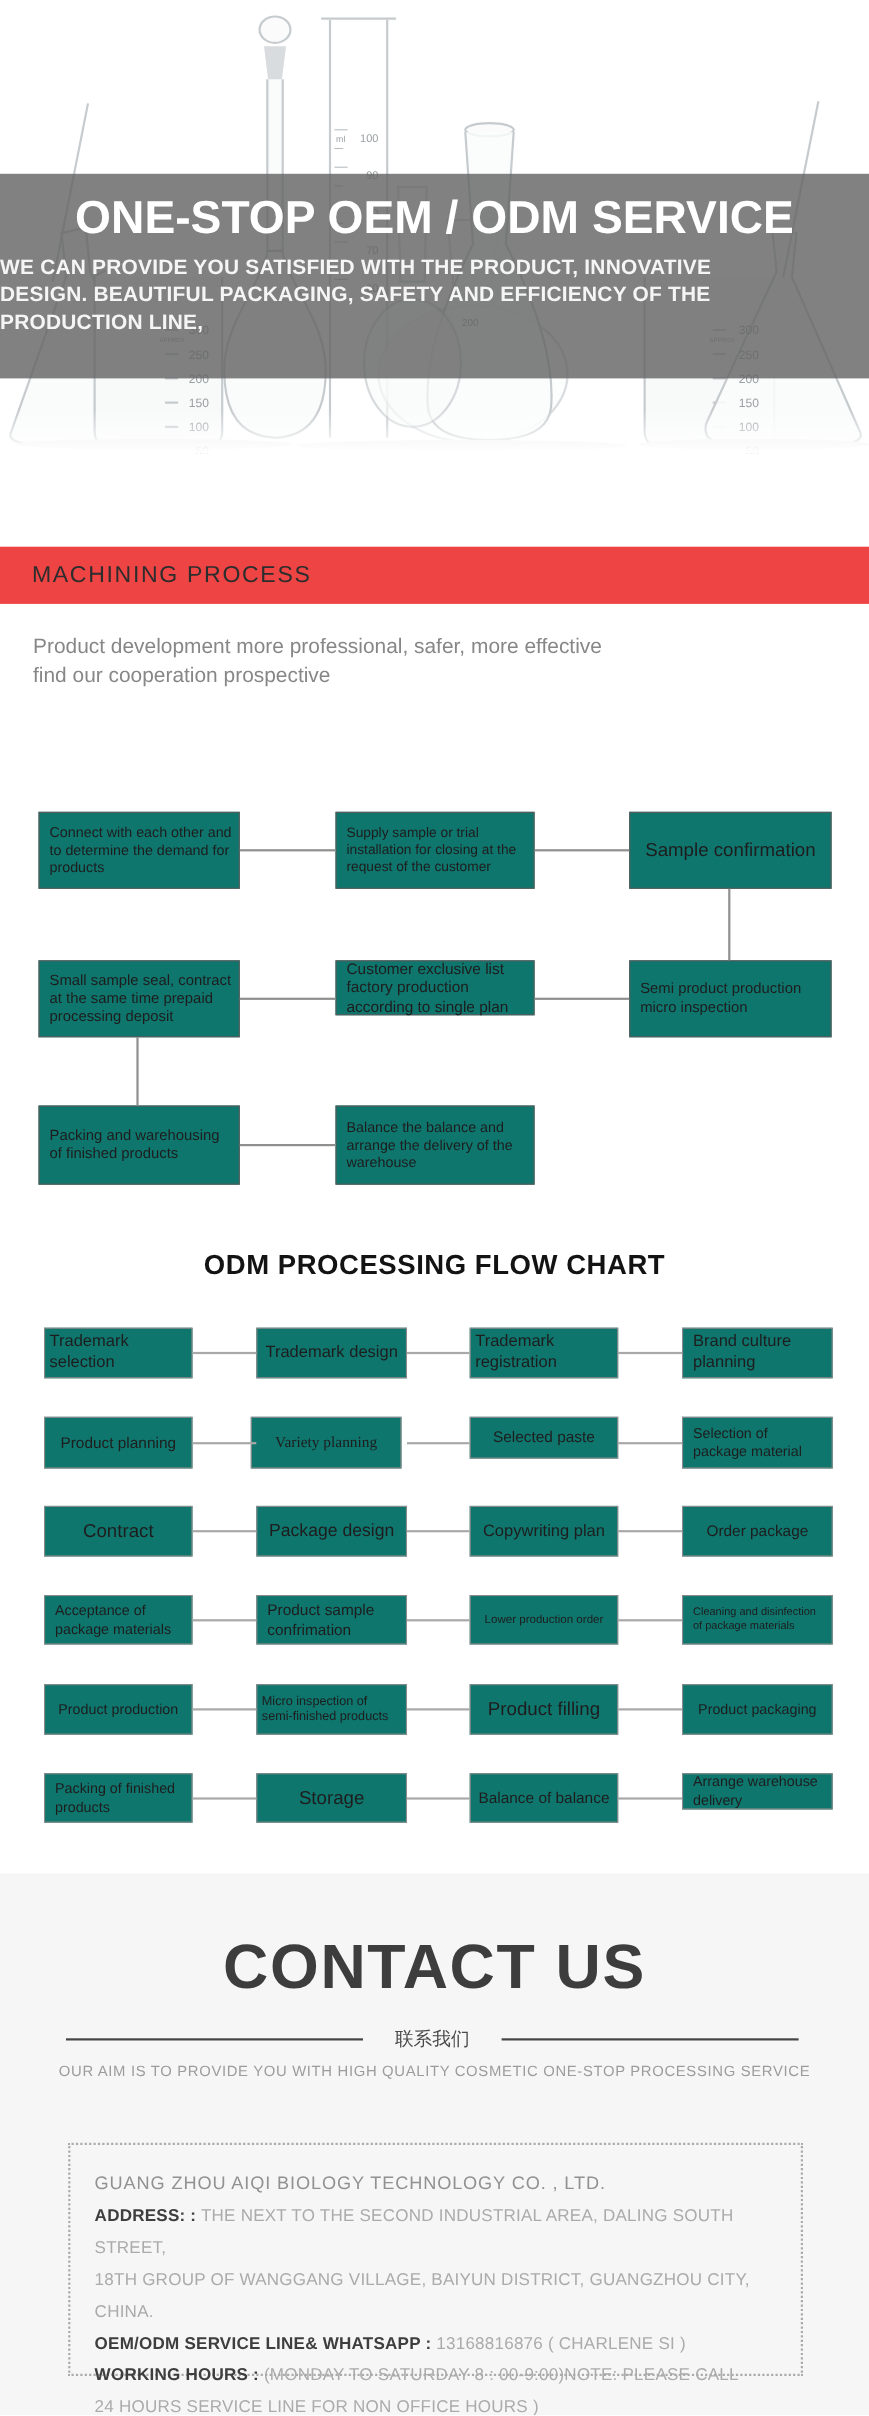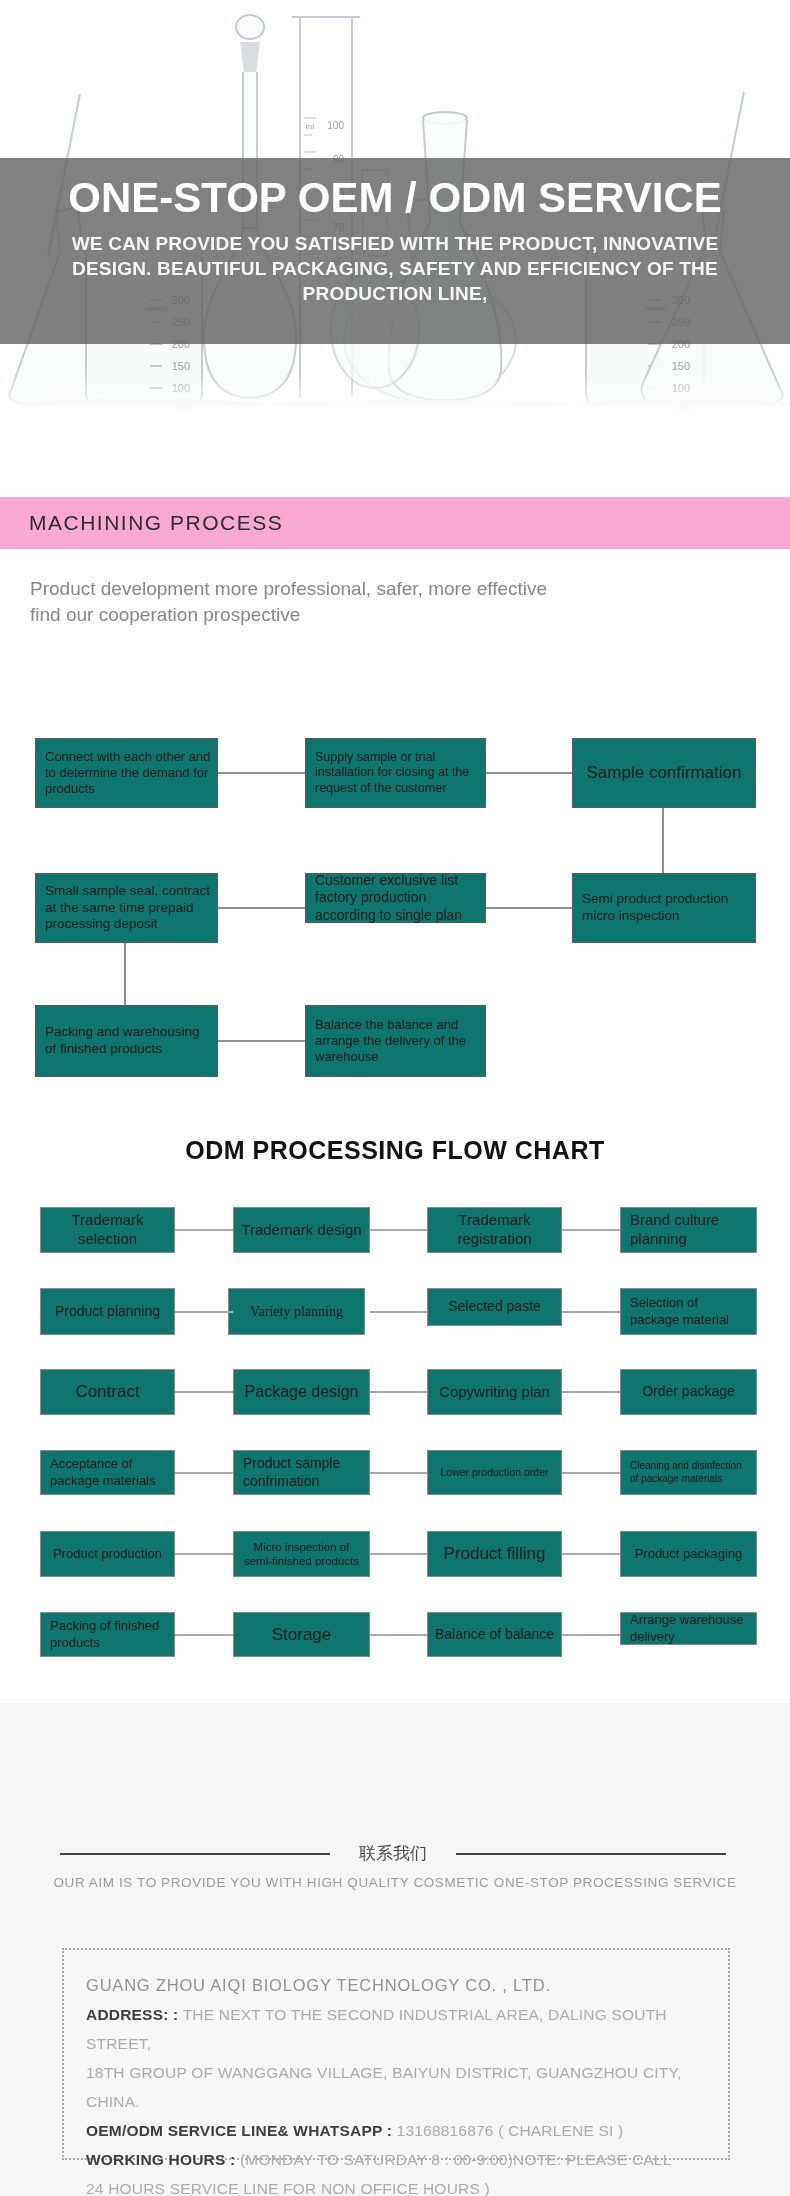--- a/index.html
+++ b/index.html
@@ -7,40 +7,40 @@
         font-family:"Liberation Sans",sans-serif;}
 
   
   .hero{position:absolute;top:0;left:0;width:790px;height:412px;background:#fff;}
   .hero svg{display:block;}
   .gnum{fill:#9aa0a3;}
   .hero-overlay{position:absolute;left:0;top:158px;width:790px;height:186px;
         background:rgba(97,97,97,0.80);}
   .hero-title{margin:18px 0 0 0;text-align:center;color:#ffffff;font-size:42px;
         font-weight:bold;letter-spacing:0px;line-height:1.05;}
-  .hero-sub{margin-top:11px;text-align:center;color:#f5f5f5;font-size:19px;
+  .hero-sub{margin-top:11px;text-align:left;color:#f5f5f5;font-size:19px;
         font-weight:bold;line-height:25px;letter-spacing:0.2px;}
 
   
-  .section-bar{position:absolute;top:497px;left:0;width:790px;height:52px;background:#f9a8d4;
+  .section-bar{position:absolute;top:497px;left:0;width:790px;height:52px;background:#ef4444;
         display:flex;align-items:center;}
   .section-bar h2{margin:0 0 0 29px;font-size:21px;letter-spacing:1.5px;color:#2d2d2d;
         font-weight:normal;}
   .intro{position:absolute;top:576px;left:30px;font-size:19px;color:#878787;line-height:26px;}
 
   
   .chart-title{position:absolute;left:0;width:790px;text-align:center;font-size:25px;
         font-weight:bold;color:#131313;letter-spacing:0.5px;}
   #oem-title{top:660px;}
   #odm-title{top:1136px;}
   .flow-box{position:absolute;box-sizing:border-box;background:#0f766e;display:flex;
         align-items:center;color:#1d1d1d;line-height:1.25;}
   .flow-box.oem{border:1px solid #5a5a5a;}
   .flow-box.odm{border:1px solid #8a8a8a;}
-  .flow-box.center{justify-content:center;text-align:center;padding:12px 4px;}
+  .flow-box.center{justify-content:center;padding:12px 4px;}
   .flow-box.left{justify-content:flex-start;text-align:left;padding:0 6px 0 9px;}
   .connector{position:absolute;background:#8f8f8f;}
   .connector.odm-line{background:#a9a9a9;}
 
   
   .contact{position:absolute;top:1703px;left:0;width:790px;height:493px;background:#f6f6f6;}
   .contact-title{position:absolute;top:52px;width:100%;text-align:center;font-size:57px;
         font-weight:bold;color:#3d3d3d;letter-spacing:1.5px;margin:0;}
   .divider-line{position:absolute;top:150px;height:2px;background:#454545;}
   .divider-line.l{left:60px;width:270px;}
@@ -237,20 +237,21 @@
       <div class="flow-box odm left" style="left: 40px; top: 1612px; width: 135px; height: 45px; font-size: 13px;">Packing of finished products</div>
       <div class="flow-box odm center" style="left: 233px; top: 1612px; width: 137px; height: 45px; font-size: 17px;">Storage</div>
       <div class="flow-box odm center" style="left: 427px; top: 1612px; width: 135px; height: 45px; font-size: 14px;">Balance of balance</div>
       <div class="flow-box odm left" style="left: 620px; top: 1612px; width: 137px; height: 33px; font-size: 13px;">Arrange warehouse delivery</div>
       <div class="connector odm-line" style="left: 175px; top: 1634px; width: 58px; height: 2px;"></div>
       <div class="connector odm-line" style="left: 370px; top: 1634px; width: 57px; height: 2px;"></div>
       <div class="connector odm-line" style="left: 562px; top: 1634px; width: 58px; height: 2px;"></div>
     </div>
 
   <div class="contact">
+    <h1 class="contact-title">CONTACT US</h1>
     <div class="divider-line l"></div>
     <div class="contact-cn">联系我们</div>
     <div class="divider-line r"></div>
     <div class="contact-aim">OUR AIM IS TO PROVIDE YOU WITH HIGH QUALITY COSMETIC ONE-STOP PROCESSING SERVICE</div>
     <div class="contact-box">
       <div class="company">GUANG ZHOU AIQI BIOLOGY TECHNOLOGY CO. , LTD.</div>
       <div id="contact-lines">
           <div class="cline"><b>ADDRESS: :</b> <span>THE NEXT TO THE SECOND INDUSTRIAL AREA, DALING SOUTH STREET,</span></div>
           <div class="cline"><span>18TH GROUP OF WANGGANG VILLAGE, BAIYUN DISTRICT, GUANGZHOU CITY, CHINA.</span></div>
           <div class="cline"><b>OEM/ODM SERVICE LINE&amp; WHATSAPP :</b> <span>13168816876 ( CHARLENE  SI   )</span></div>

